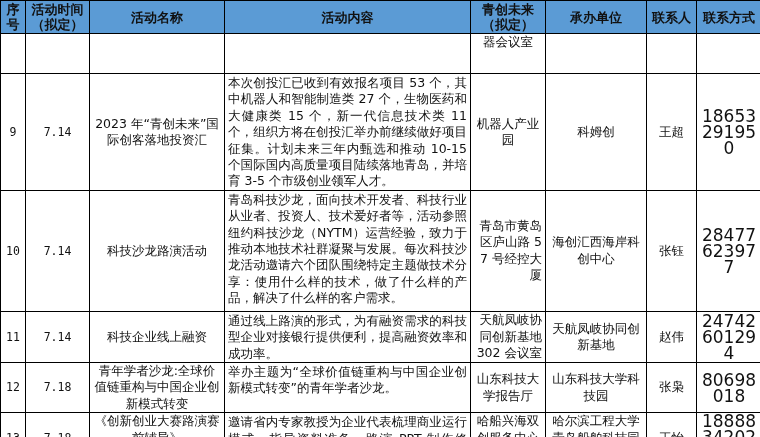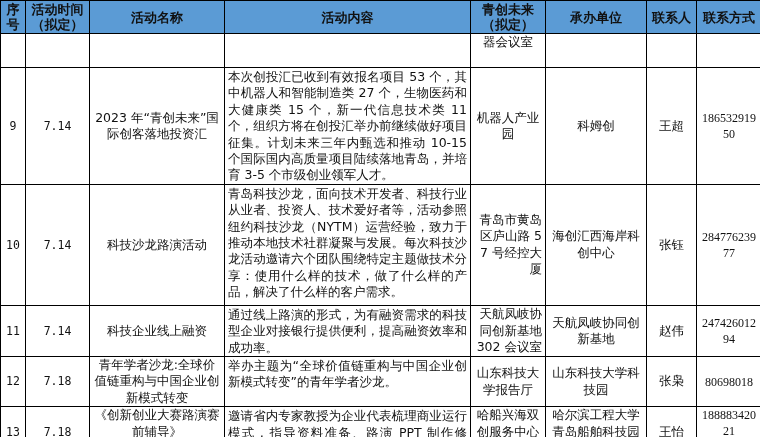--- a/index.html
+++ b/index.html
@@ -6,21 +6,21 @@
   body { width: 760px; height: 437px; overflow: hidden; position: relative;
          font-family: "DejaVu Sans", "Liberation Sans", sans-serif; }
   table { border-collapse: collapse; table-layout: fixed; position: absolute; left: 0; top: 0; width: 761px; }
   td, th { border: 1px solid #000; padding: 0 3px; font-size: 12.5px; line-height: 16.4px; color: #111;
            vertical-align: middle; overflow: hidden; word-break: break-all; }
   th { background: #5b9bd5; color: #111; font-weight: bold; text-align: center; font-size: 13px; line-height: 15px; padding: 0 2px; }
   .c { text-align: center; }
   .l { text-align: right; }
   .num { font-family: "DejaVu Sans Mono", "Liberation Mono", monospace; font-size: 11.5px; }
   .content { text-align: justify; vertical-align: top; padding-top: 1px; margin-top: 37px; }
-  .phone { font-size: 12px; line-height: 16px; font-family: Liberation Serif, serif; }
+  .phone { font-size: 17px; line-height: 16px; }
 </style>
 </head>
 <body>
 
 <table>
   <colgroup>
     <col style="width:25px">
     <col style="width:64px">
     <col style="width:135px">
     <col style="width:246px">
@@ -35,21 +35,21 @@
       <th>活动时间（拟定）</th>
       <th>活动名称</th>
       <th>活动内容</th>
       <th>青创未来（拟定）</th>
       <th>承办单位</th>
       <th>联系人</th>
       <th>联系方式</th>
     </tr>
   </thead>
   <tbody>
-    <tr style="height:34px">
+    <tr style="height:40px">
       <td></td>
       <td></td>
       <td></td>
       <td></td>
       <td class="c" style="vertical-align:top">器会议室</td>
       <td></td>
       <td></td>
       <td></td>
     </tr>
 

